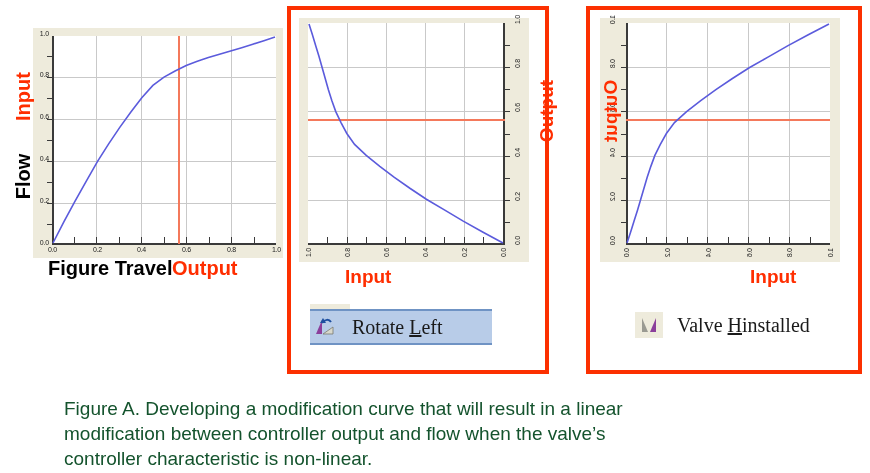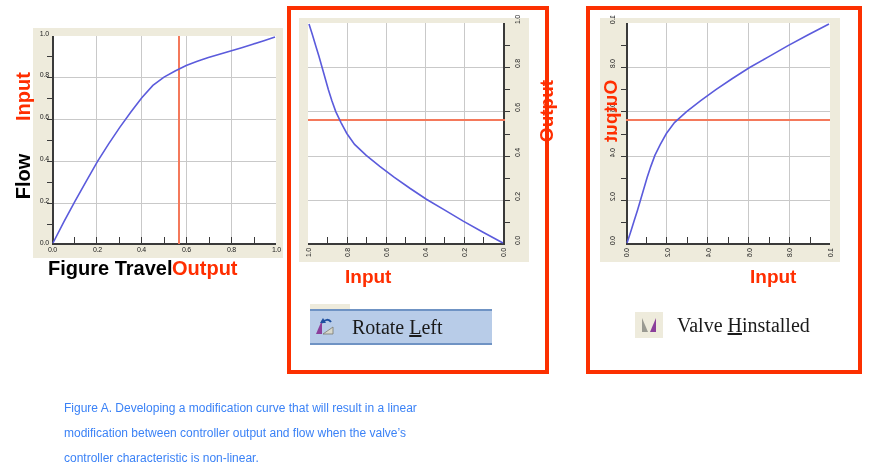--- a/index.html
+++ b/index.html
@@ -46,21 +46,21 @@
   .osbtn .lbl u{text-decoration:underline;}
   .btn-rotate{background:#B8CCE8;border-top:2px solid #6F93C4;
               border-bottom:2px solid #6F93C4;}
   .btn-rotate .ico{background:#B8CCE8;}
   .btn-flip{background:#ffffff;}
   .btn-flip .ico{background:#EEEBDC;}
   .btn-tabtop{position:absolute;background:#EEEBDC;}
 
   
   .caption{position:absolute;font-family:"Liberation Sans",sans-serif;
-           font-size:12px;color:#3b82f6;line-height:25px;}
+           font-size:19px;color:#14532d;line-height:25px;}
 </style>
 </head>
 <body>
 
 <div class="stage">
 
   <div class="plate" style="left:33px;top:28px;width:250px;height:230px;">
     <div class="plot" style="left:19px;top:8px;width:224px;height:209px;"></div>
 
     <div class="gridv" style="left:63px;top:8px;height:209px;"></div>

